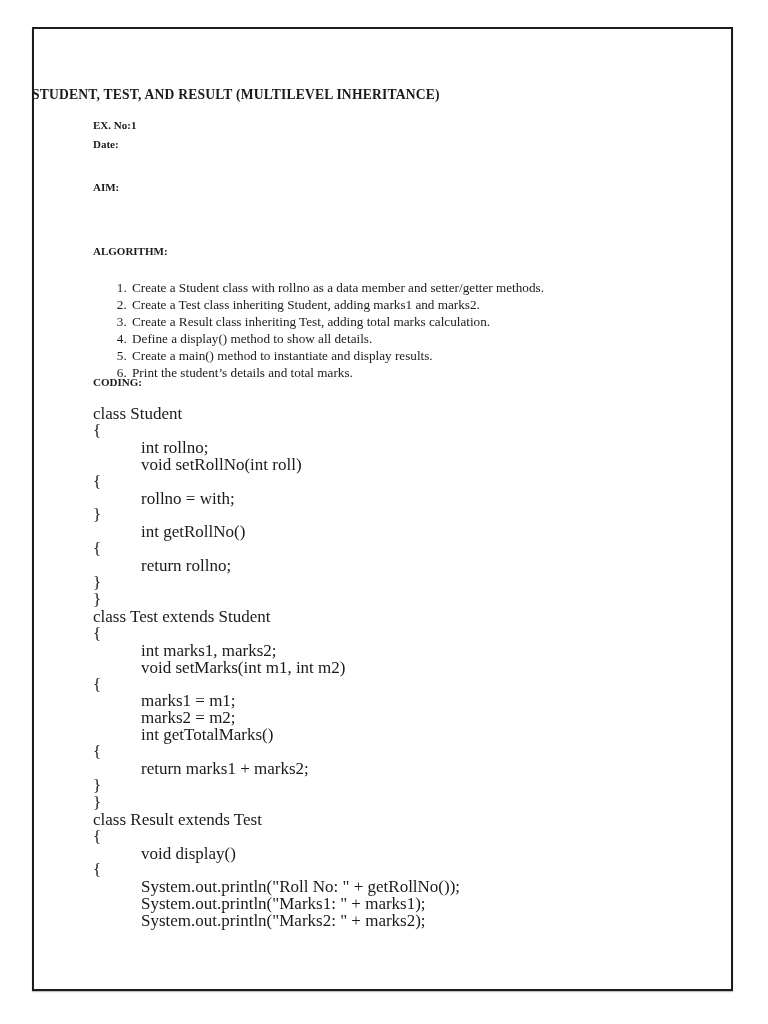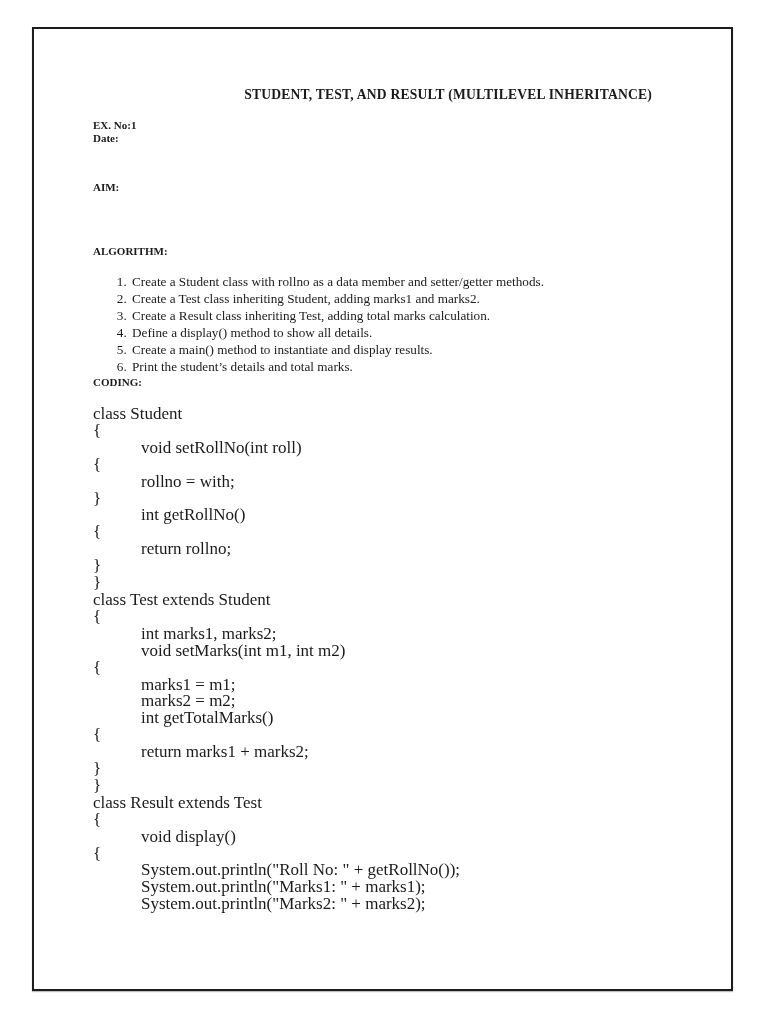--- a/index.html
+++ b/index.html
@@ -25,47 +25,47 @@
     border: 2px solid #1c1c1c;
     box-sizing: border-box;
     box-shadow: 0 1px 1px rgba(0,0,0,0.25);
     background: #ffffff;
   }
   .abs { position: absolute; }
   .doc-title {
     left: 32px;
     top: 86px;
     width: 620px;
-    text-align: right;
+    text-align: left;
     font-weight: bold;
     font-size: 13.6px;
     line-height: 17px;
     letter-spacing: 0.2px;
   }
   .heading {
     left: 93px;
     font-weight: bold;
     font-size: 11px;
     line-height: 17px;
   }
   .h-exno  { top: 117px; }
-  .h-date  { top: 130px; text-align: right; }
+  .h-date  { top: 136px; text-align: right; }
   .h-aim   { top: 179px; }
   .h-algo  { top: 243px; }
   .h-code  { top: 374px; }
   .body-text {
     left: 96px;
     top: 212px;
     width: 580px;
     font-size: 13.2px;
     line-height: 17px;
   }
   ol.algo-list {
     left: 93px;
-    top: 274px;
+    top: 280px;
     width: 560px;
     margin: 0;
     padding-left: 37px;
     list-style: decimal;
     font-size: 13.2px;
     line-height: 16.9px;
   }
   ol.algo-list li { padding-left: 2px; }
   .code-block {
     left: 93px;
@@ -101,20 +101,21 @@
       <li>Define a display() method to show all details.</li>
       <li>Create a main() method to instantiate and display results.</li>
       <li>Print the student’s details and total marks.</li>
     </ol>
 
   <div class="abs heading h-code">CODING:</div>
 
   <div class="abs code-block">
       <div class="code-line indent-0">class Student</div>
       <div class="code-line indent-0">{</div>
+      <div class="code-line indent-1">int rollno;</div>
       <div class="code-line indent-1">void setRollNo(int roll)</div>
       <div class="code-line indent-0">{</div>
       <div class="code-line indent-1">rollno = with;</div>
       <div class="code-line indent-0">}</div>
       <div class="code-line indent-1">int getRollNo()</div>
       <div class="code-line indent-0">{</div>
       <div class="code-line indent-1">return rollno;</div>
       <div class="code-line indent-0">}</div>
       <div class="code-line indent-0">}</div>
       <div class="code-line indent-0">class Test extends Student</div>

